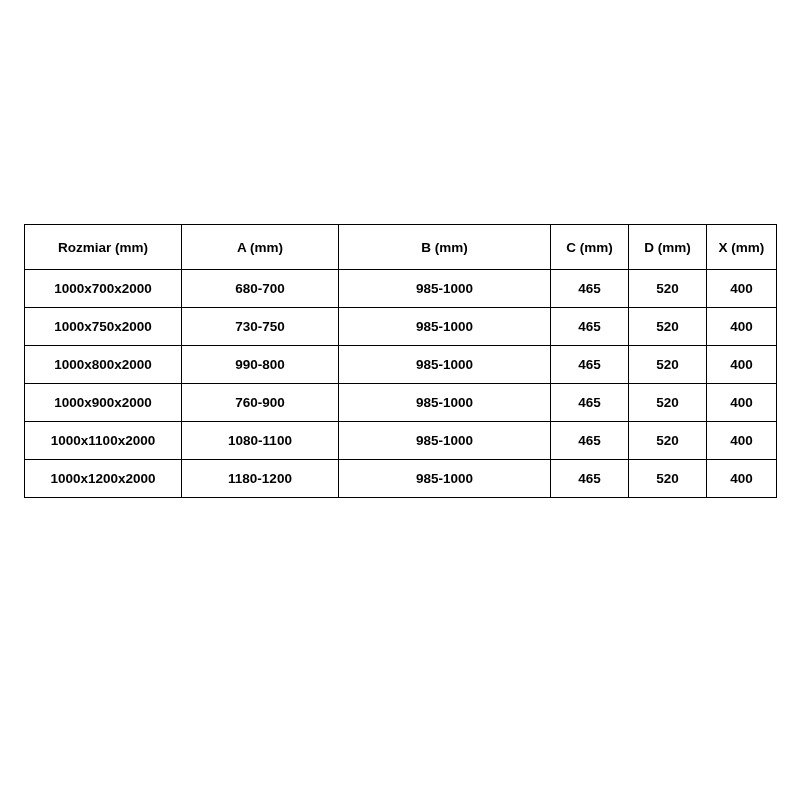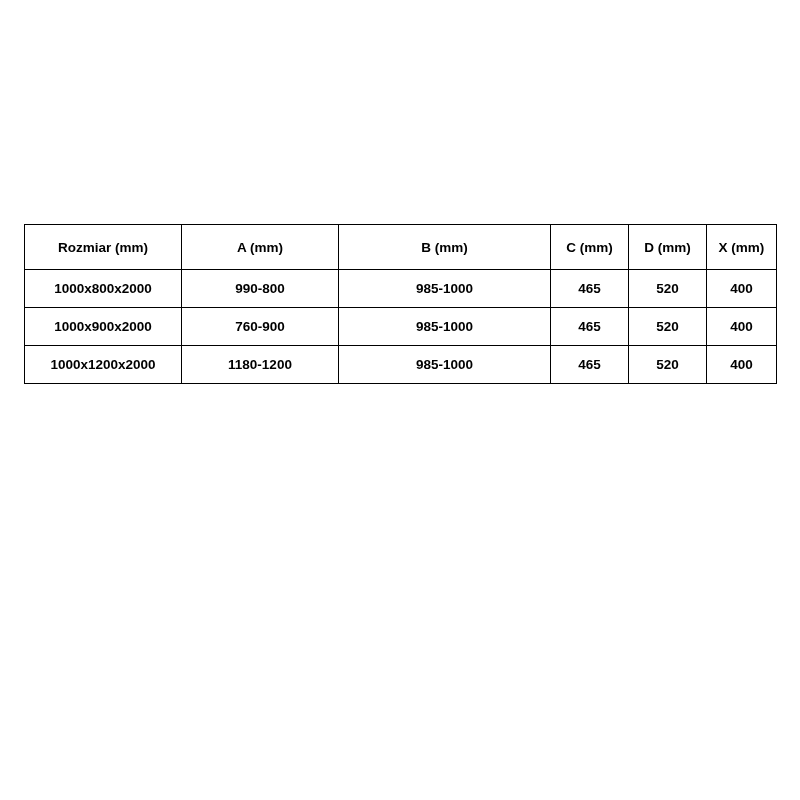--- a/index.html
+++ b/index.html
@@ -74,30 +74,54 @@
           <th>Rozmiar (mm)</th>
           <th>A (mm)</th>
           <th>B (mm)</th>
           <th>C (mm)</th>
           <th>D (mm)</th>
           <th>X (mm)</th>
         </tr>
       </thead>
       <tbody>
         <tr>
+          <td>1000x700x2000</td>
+          <td>680-700</td>
+          <td>985-1000</td>
+          <td>465</td>
+          <td>520</td>
+          <td>400</td>
+        </tr>
+        <tr>
+          <td>1000x750x2000</td>
+          <td>730-750</td>
+          <td>985-1000</td>
+          <td>465</td>
+          <td>520</td>
+          <td>400</td>
+        </tr>
+        <tr>
           <td>1000x800x2000</td>
           <td>990-800</td>
           <td>985-1000</td>
           <td>465</td>
           <td>520</td>
           <td>400</td>
         </tr>
         <tr>
           <td>1000x900x2000</td>
           <td>760-900</td>
+          <td>985-1000</td>
+          <td>465</td>
+          <td>520</td>
+          <td>400</td>
+        </tr>
+        <tr>
+          <td>1000x1100x2000</td>
+          <td>1080-1100</td>
           <td>985-1000</td>
           <td>465</td>
           <td>520</td>
           <td>400</td>
         </tr>
         <tr>
           <td>1000x1200x2000</td>
           <td>1180-1200</td>
           <td>985-1000</td>
           <td>465</td>

